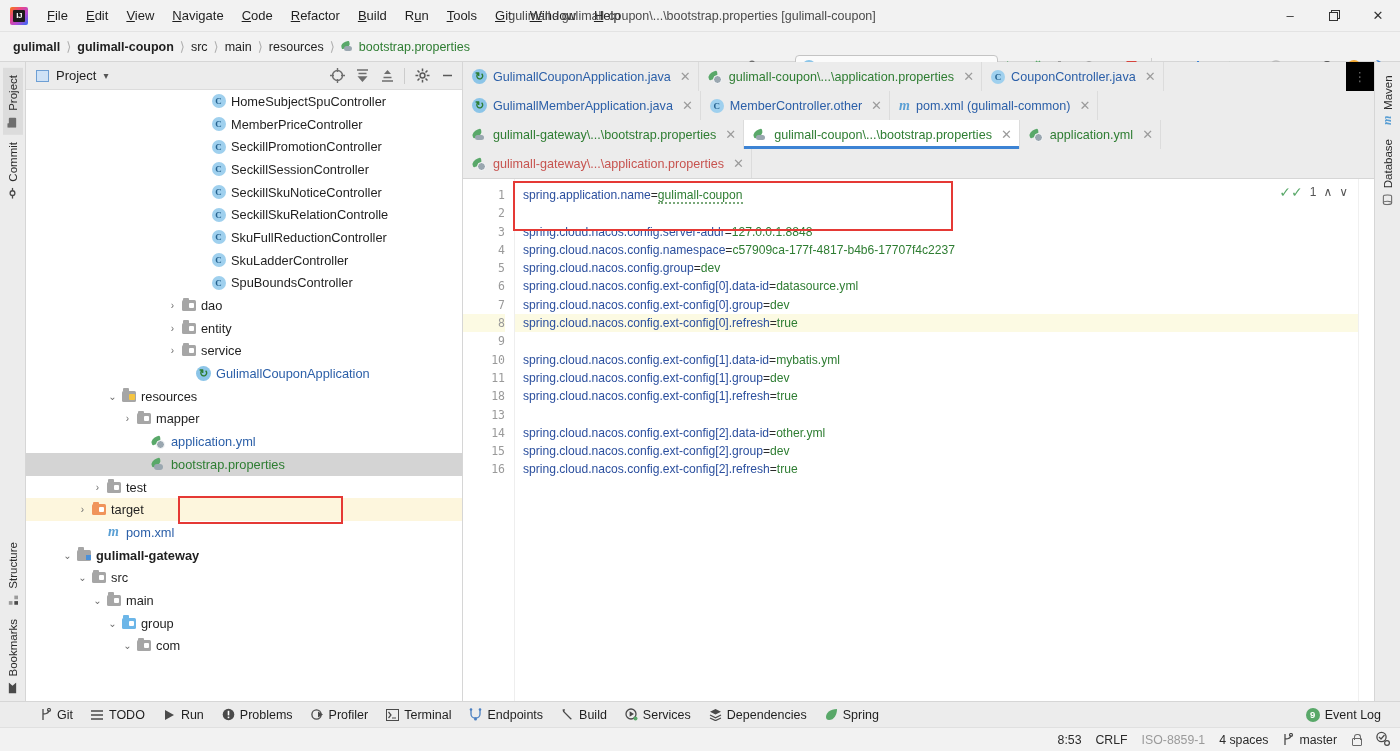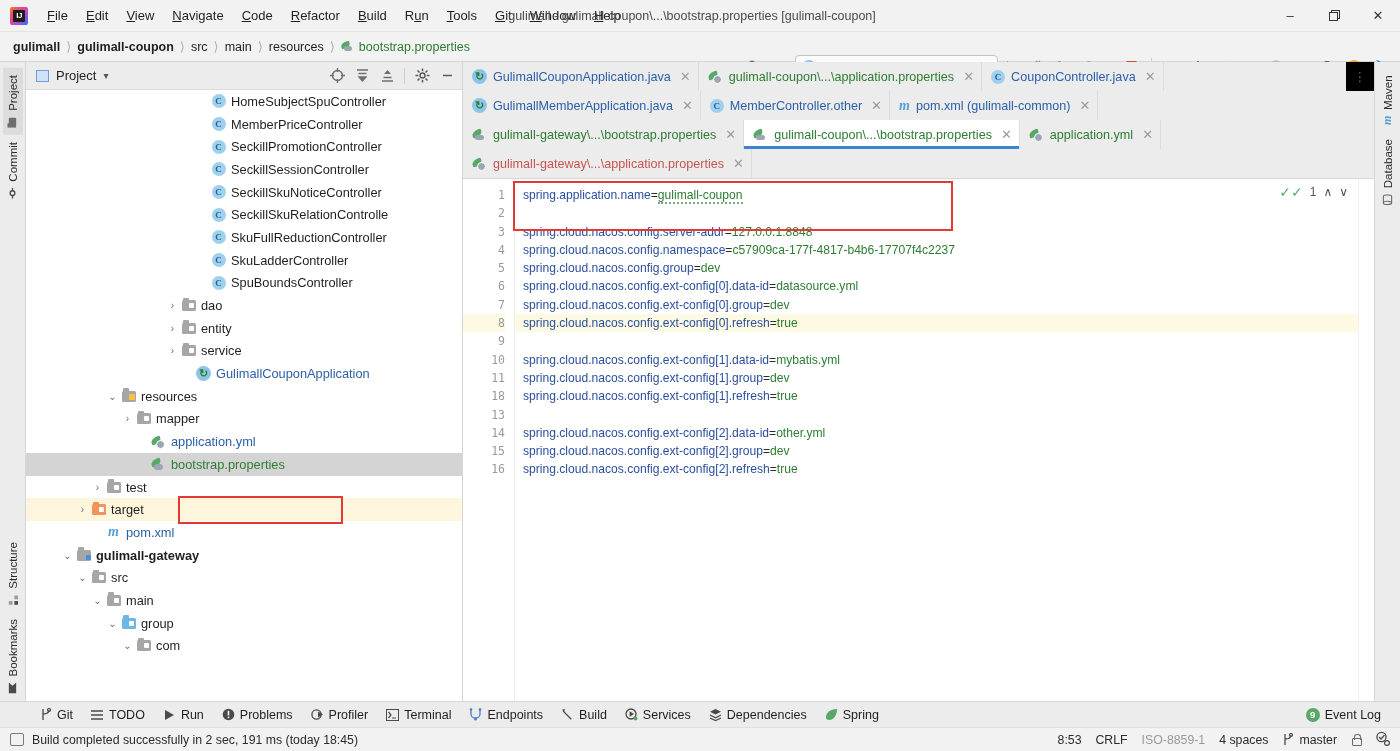--- a/index.html
+++ b/index.html
@@ -883,24 +883,20 @@
     </div>
     <div class="bright">
       <div class="bitem">
         <span class="badge-green">9</span>
         <span>Event Log</span>
       </div>
     </div>
   </div>
 
   <div class="statusbar">
-    <div class="status-left">
-      <span class="sb-ico"></span>
-      <span>Build completed successfully in 2 sec, 191 ms (today 18:45)</span>
-    </div>
     <div class="status-right">
       <span>8:53</span>
       <span>CRLF</span>
       <span class="dim">ISO-8859-1</span>
       <span>4 spaces</span>
       <span class="gitbranch">
         <svg width="12" height="13" viewBox="0 0 12 13">
             <path d="M3 1v11M3 6c4 0 6-1.5 6-4" stroke="#4a4a4a" stroke-width="1.3" fill="none"></path>
             <circle cx="9" cy="2" r="1.5" fill="none" stroke="#4a4a4a" stroke-width="1.2"></circle>
           </svg>

